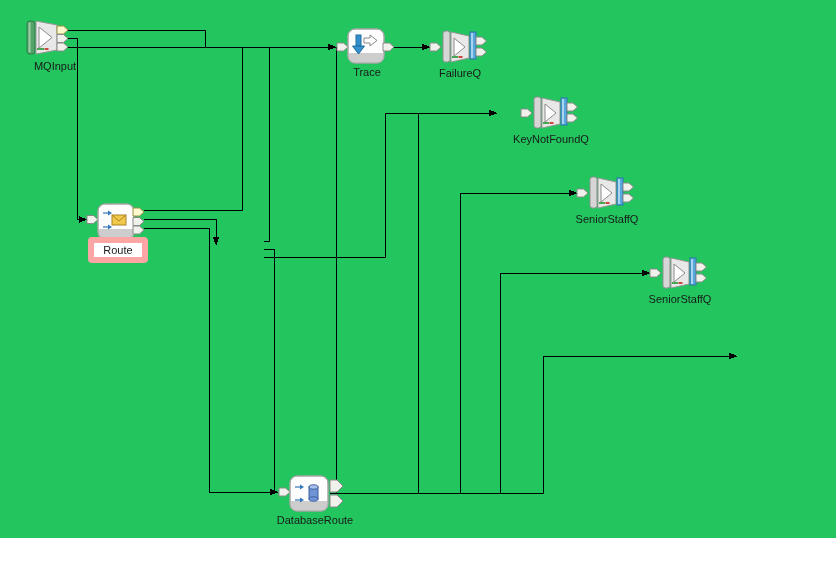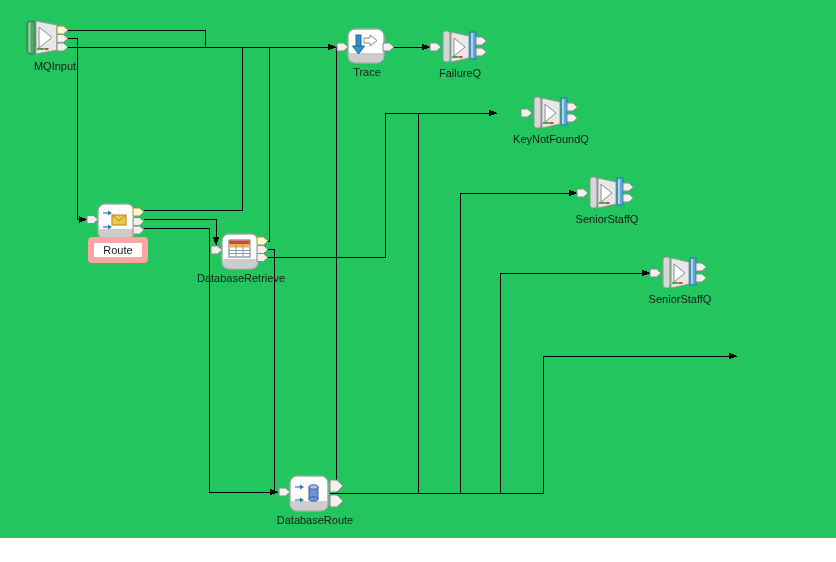--- a/index.html
+++ b/index.html
@@ -92,41 +92,20 @@
       <polygon class="blue" points="22,22.5 26,25 22,27.5"></polygon>
       <rect x="26" y="13" width="14" height="10" fill="#f2c84b" stroke="#aa8428"></rect>
       <polyline points="26,13 33,19 40,13" fill="none" stroke="#aa8428"></polyline>
       <path class="term-fail" d="M47,6 h6.5 l4.5,4 l-4.5,4 H47 z"></path>
       <path class="term" d="M47,15.5 h6.5 l4.5,4 l-4.5,4 H47 z"></path>
       <path class="term" d="M47,24 h6.5 l4.5,4 l-4.5,4 H47 z"></path>
     </svg>
     <div class="route-label-box">Route</div>
   </div>
 
-  <div class="node" style="left:210px;top:232px;">
-    <svg width="62" height="40">
-      <path class="term" d="M1,14 h6.5 l4.5,4 l-4.5,4 H1 z"></path>
-      <rect class="nbody" x="12" y="2" width="36" height="35" rx="7"></rect>
-      <path class="nstrip" d="M12,27 v3.5 a6.5,6.5 0 0 0 6.5,6.5 h23 a6.5,6.5 0 0 0 6.5,-6.5 V27 Z"></path>
-      <rect class="nborder" x="12" y="2" width="36" height="35" rx="7"></rect>
-      <g>
-        <rect x="19" y="8" width="21" height="17" fill="#ffffff" stroke="#667788"></rect>
-        <rect x="19.5" y="8.5" width="20" height="4" fill="#c84a32"></rect>
-        <rect x="19.5" y="12.5" width="20" height="3" fill="#e8b73e"></rect>
-        <line x1="26" y1="12.5" x2="26" y2="25" stroke="#8899aa"></line>
-        <line x1="33" y1="12.5" x2="33" y2="25" stroke="#8899aa"></line>
-        <line x1="19" y1="18.5" x2="40" y2="18.5" stroke="#8899aa"></line>
-        <line x1="19" y1="21.5" x2="40" y2="21.5" stroke="#8899aa"></line>
-      </g>
-      <path class="term-fail" d="M47,5 h6.5 l4.5,4 l-4.5,4 H47 z"></path>
-      <path class="term" d="M47,13.5 h6.5 l4.5,4 l-4.5,4 H47 z"></path>
-      <path class="term" d="M47,21.5 h6.5 l4.5,4 l-4.5,4 H47 z"></path>
-    </svg>
-    <div class="nlabel">DatabaseRetrieve</div>
-  </div>
 
   <div class="node" style="left:336px;top:26px;">
     <svg width="62" height="40">
       <path class="term" d="M1,17 h6.5 l4.5,4 l-4.5,4 H1 z"></path>
       <rect class="nbody" x="12" y="3" width="36" height="34" rx="7"></rect>
       <path class="nstrip" d="M12,27 v3.5 a6.5,6.5 0 0 0 6.5,6.5 h23 a6.5,6.5 0 0 0 6.5,-6.5 V27 Z"></path>
       <rect class="nborder" x="12" y="3" width="36" height="34" rx="7"></rect>
       <g>
         <polygon points="28,12 34,12 34,9 41,14.5 34,20 34,17 28,17" fill="#ffffff" stroke="#888888"></polygon>
         <rect x="20" y="9" width="5" height="11" fill="#3390cc" stroke="#1f6e9f"></rect>

